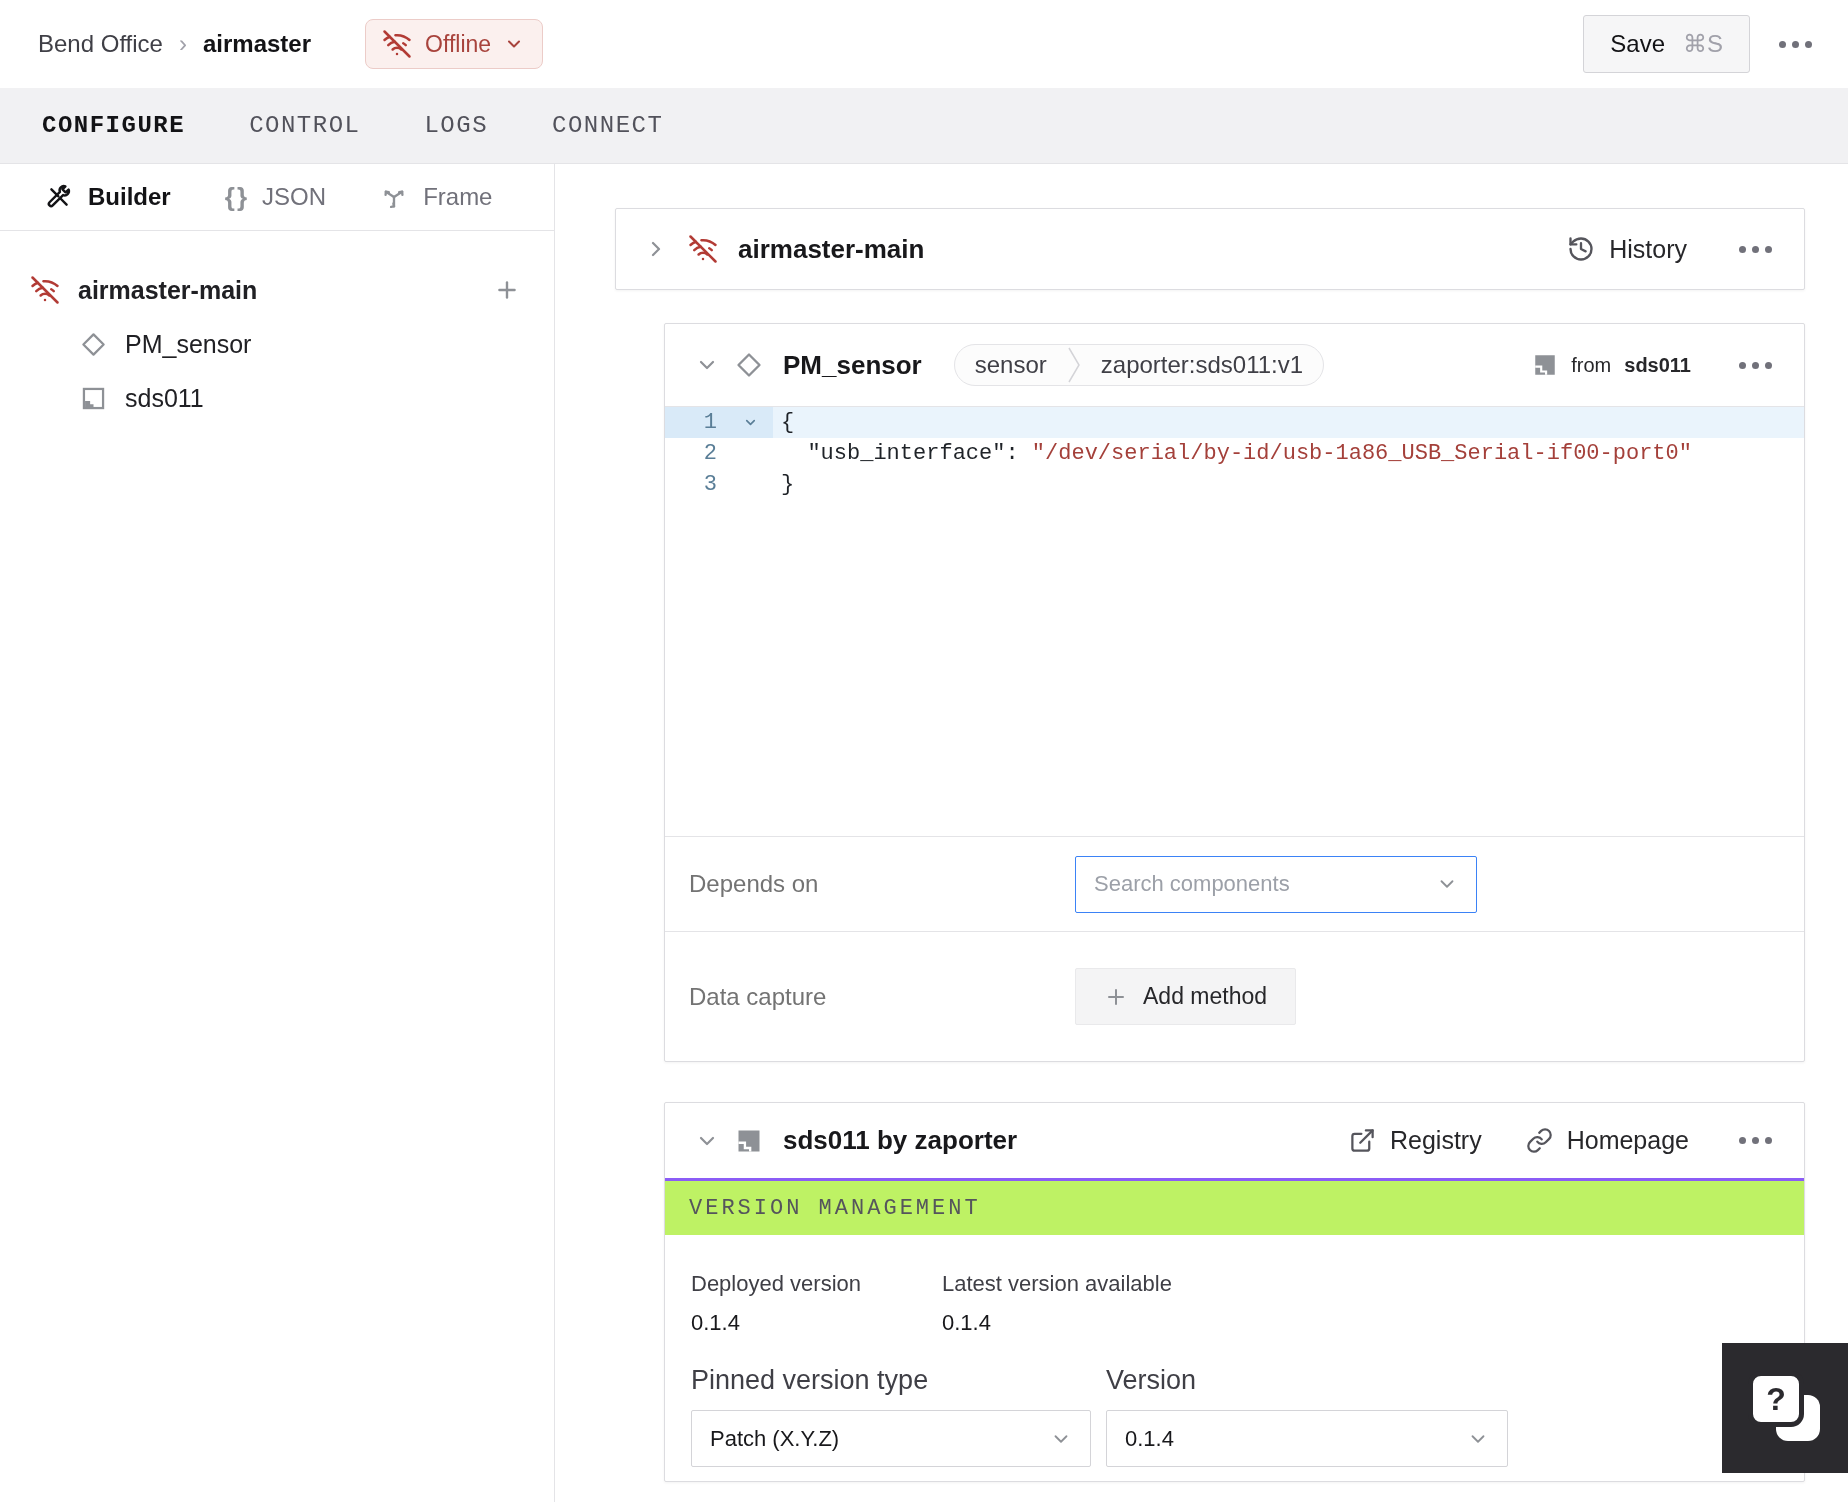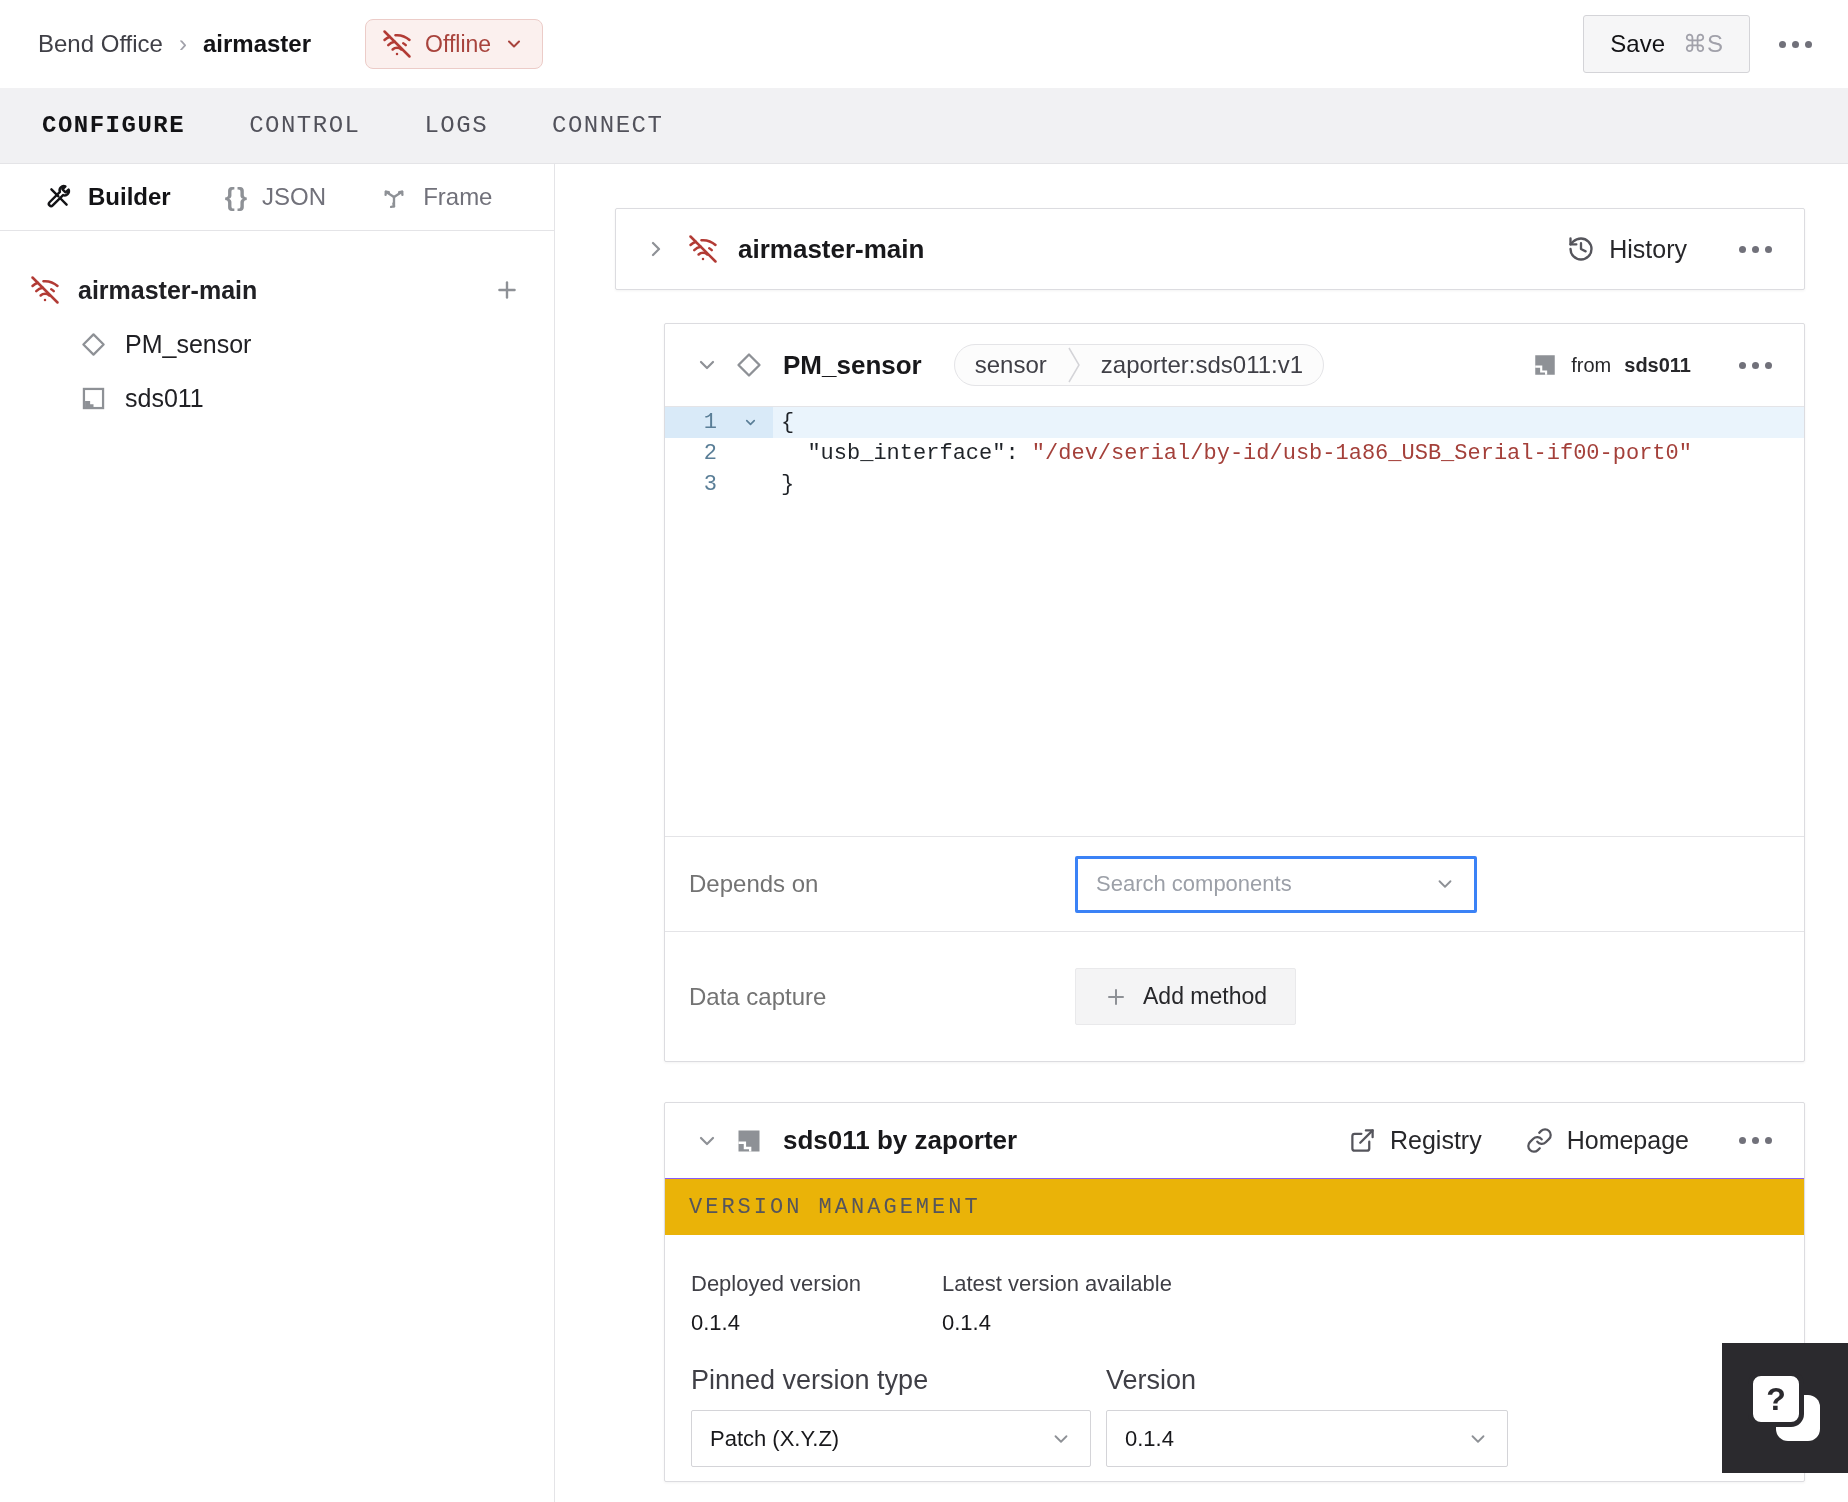--- a/index.html
+++ b/index.html
@@ -75,32 +75,32 @@
   .code-text { white-space:pre; color:#1f2328; padding-left:8px; }
   .code-string { color:#a4403a; }
   .code-row.active { background:#eaf4fc; }
   .code-row.active .gutter, .code-row.active .fold { background:#d9eaf8; }
 
   
   .section { border-top:1px solid #e4e4e7; display:flex; align-items:center; padding:0 24px; }
   .section.depends { height:95px; }
   .section.capture { height:130px; }
   .section-label { width:386px; flex:0 0 auto; font-size:24px; font-weight:400; color:#737373; }
-  .select { width:402px; height:57px; border:3px solid #3b82f6; border-radius:2px; background:#fff;
+  .select { width:402px; height:57px; border:1px solid #3b82f6; border-radius:2px; background:#fff;
     display:flex; align-items:center; padding:0 18px; font-size:22px; cursor:pointer; }
   .select .ph { color:#9ca0a8; }
   .select .chev { margin-left:auto; display:flex; }
   .add-btn { height:57px; padding:0 28px; background:#f4f4f5; border:1px solid #e9e9eb; border-radius:2px;
     display:flex; align-items:center; gap:15px; font-size:23px; color:#27272a; cursor:pointer; }
 
   
   .module-card { margin-top:40px; }
   .module-header { height:75px; display:flex; align-items:center; gap:16px; padding:0 26px 0 30px; }
   .module-right { margin-left:auto; display:flex; align-items:center; gap:44px; }
-  .version-band { height:57px; background:#eab308; border-top:1px solid #8b5cf6; display:flex; align-items:center;
+  .version-band { height:57px; background:#bef264; border-top:3px solid #8b5cf6; display:flex; align-items:center;
     padding-left:24px; font-family:"Liberation Mono", monospace; font-size:22px; letter-spacing:3px; color:#55555c;text-align:right; }
   .version-body { padding:36px 24px 0 26px; height:246px; }
   .v-labels, .v-values { display:flex; font-size:22px; }
   .v-labels { color:#3f3f46; }
   .v-values { margin-top:13px; color:#18181b; }
   .v-col1 { width:251px; flex:0 0 auto; }
   .v-grid { margin-top:29px; display:flex; gap:15px; }
   .v-field .flabel { font-size:27px; color:#3f3f46; margin-bottom:14px; }
   .v-f1 { width:400px; } .v-f2 { width:402px; }
   .v-select { height:57px; border:1px solid #d4d4d8; border-radius:2px; display:flex; align-items:center;

